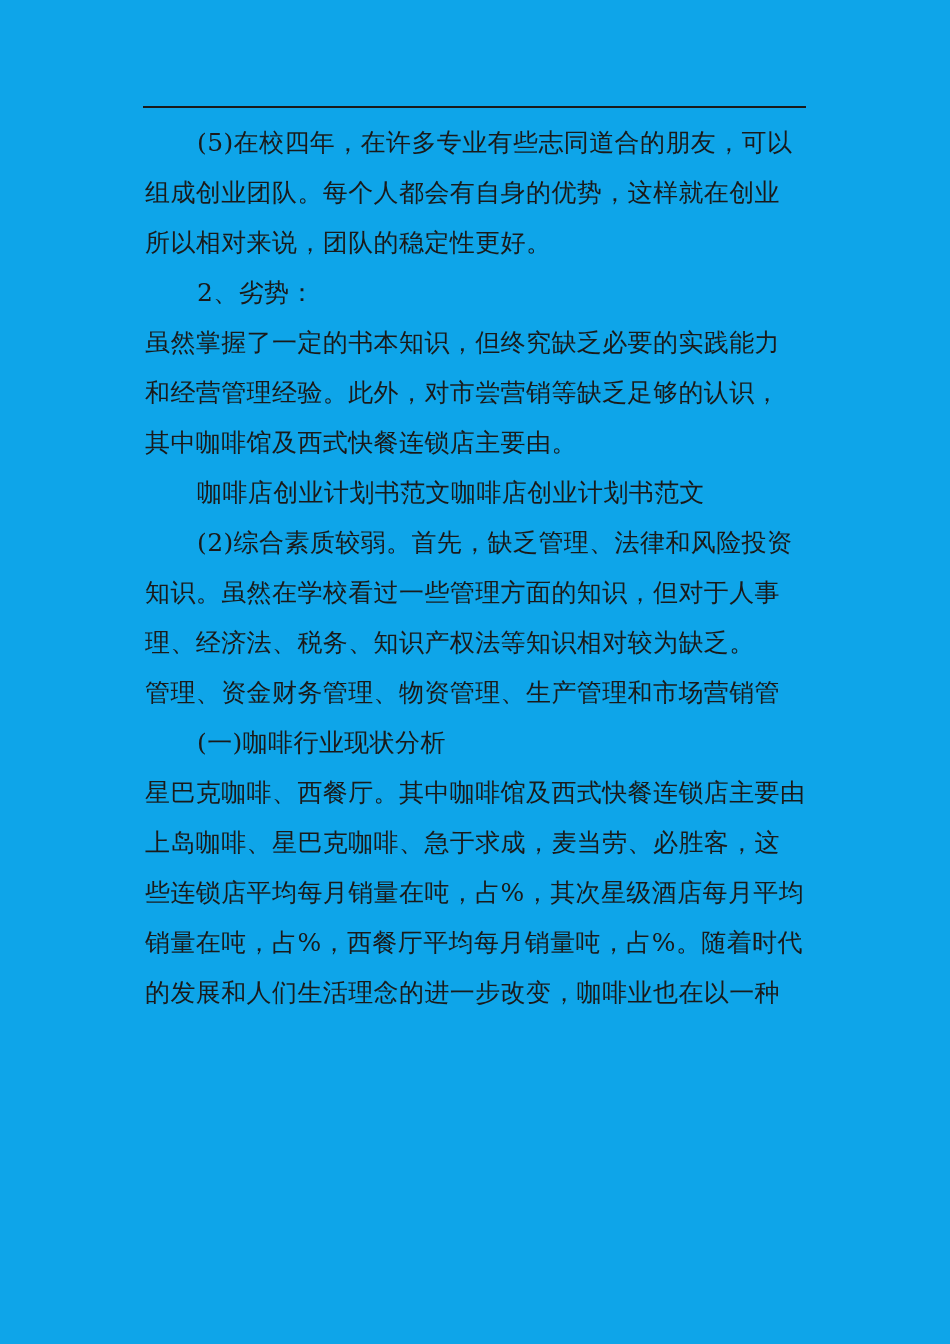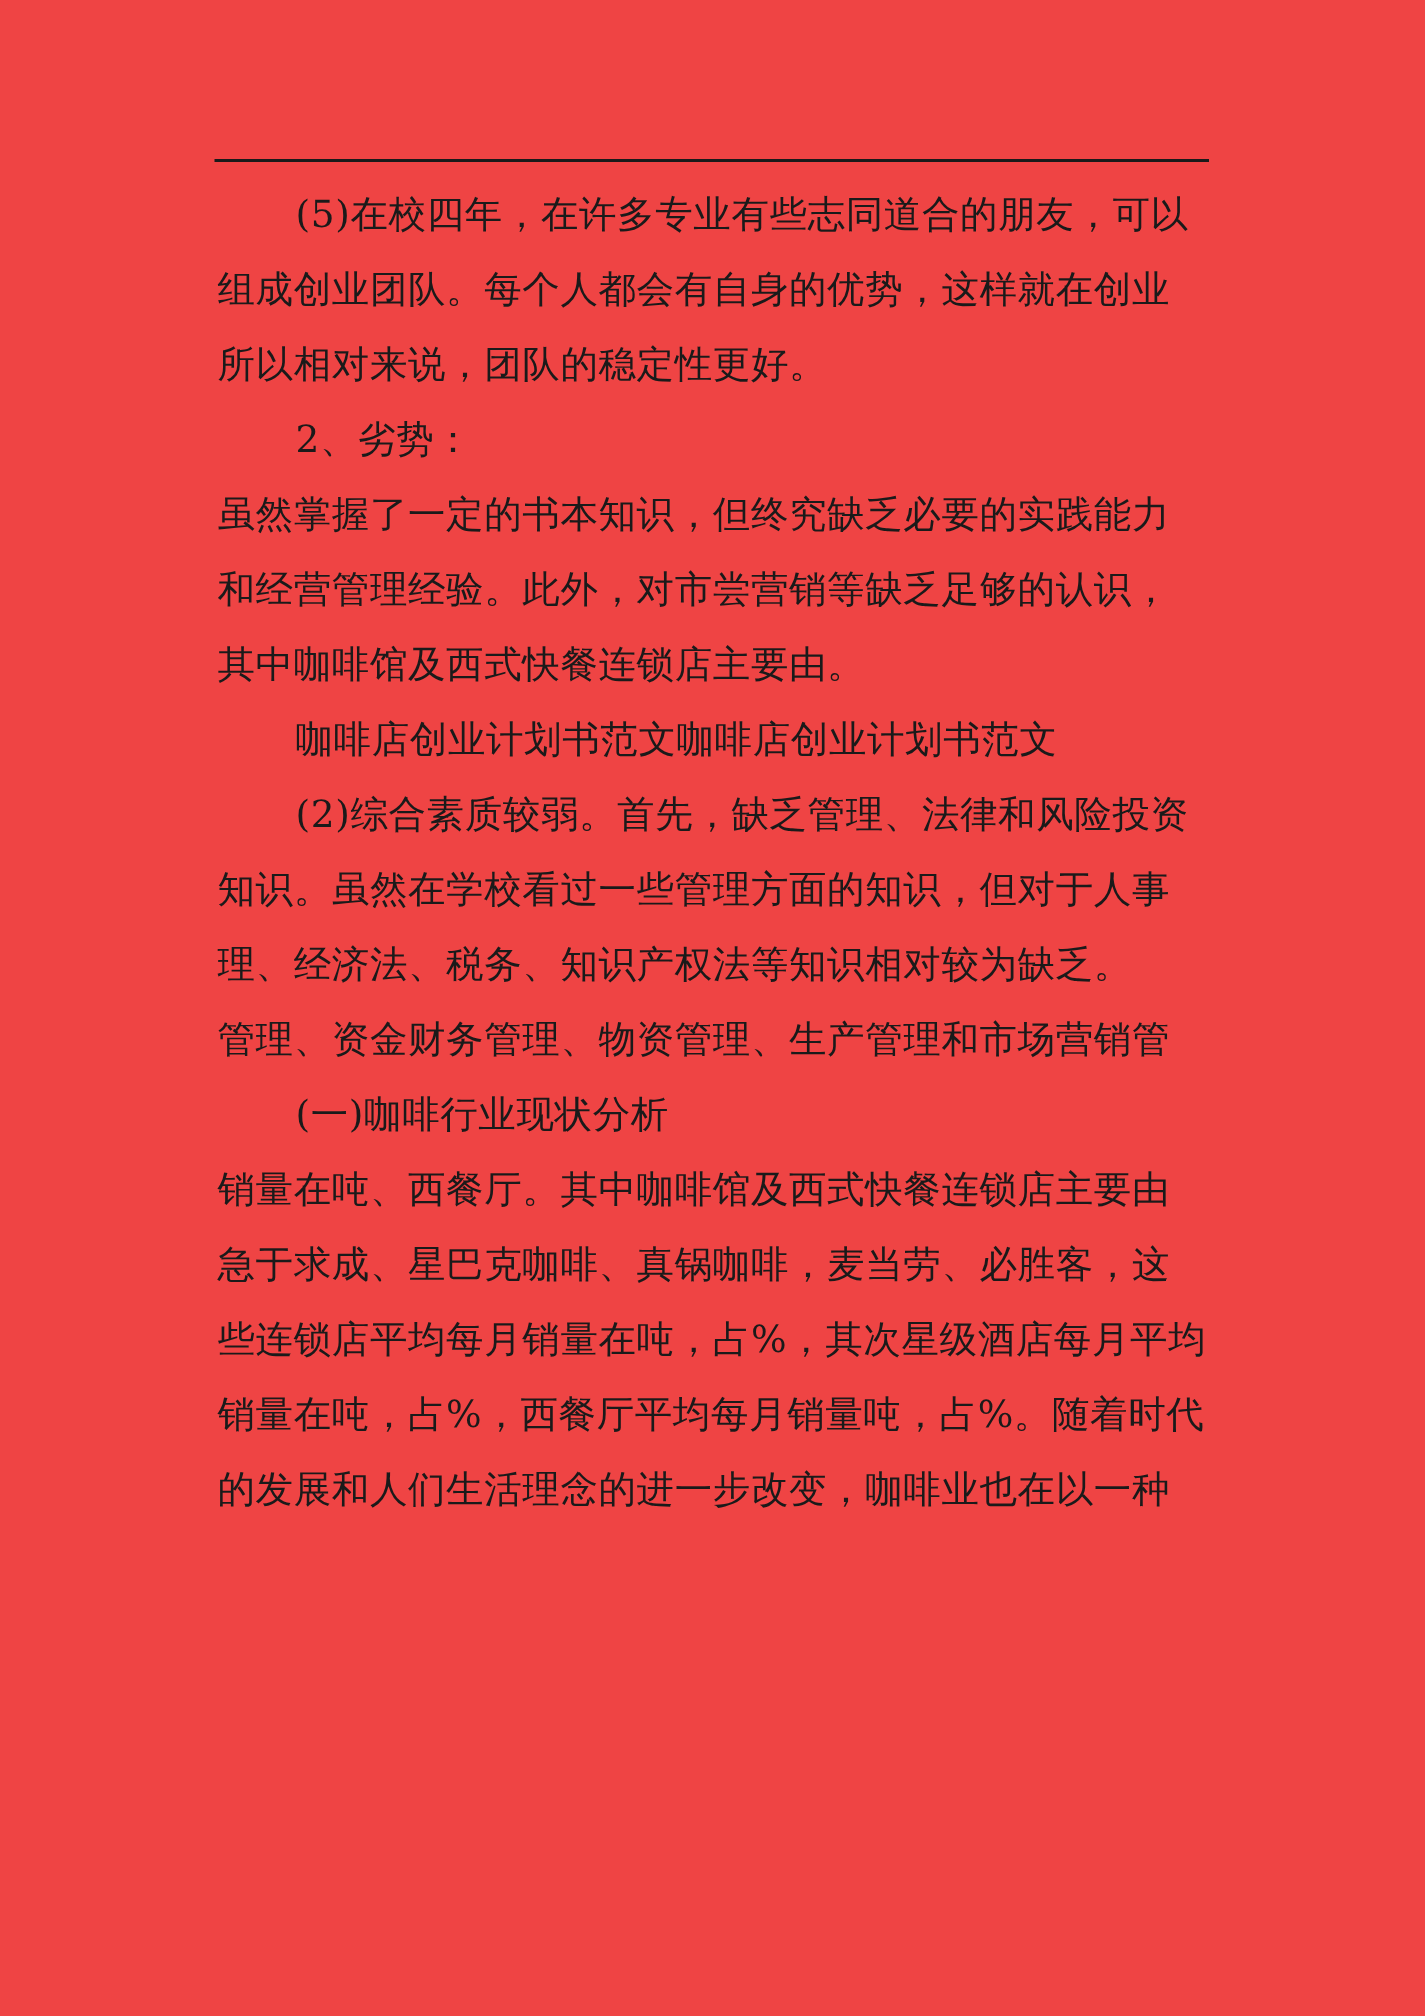--- a/index.html
+++ b/index.html
@@ -14,21 +14,21 @@
       overflow: hidden;
       font-family: "DejaVu Serif", "Liberation Serif", serif;
       color: #1a1a1a;
     }
     .page {
       position: absolute;
       left: 0;
       top: 0;
       width: 950px;
       height: 1344px;
-      background: #ef4444;
+      background: #0ea5e9;
     }
     .header-rule {
       position: absolute;
       left: 143px;
       top: 106px;
       width: 663px;
       height: 2px;
       background: #1a1a1a;
     }
     .body-text {
@@ -82,21 +82,21 @@
       <div class="line">理、经济法、税务、知识产权法等知识相对较为缺乏。</div>
       <div class="line">管理、资金财务管理、物资管理、生产管理和市场营销管</div>
     </div>
 
 
     <div>
       <div class="line indent">(一)咖啡行业现状分析</div>
     </div>
 
     <div>
-      <div class="line">销量在吨、西餐厅。其中咖啡馆及西式快餐连锁店主要由</div>
-      <div class="line">急于求成、星巴克咖啡、真锅咖啡，麦当劳、必胜客，这</div>
+      <div class="line">星巴克咖啡、西餐厅。其中咖啡馆及西式快餐连锁店主要由</div>
+      <div class="line">上岛咖啡、星巴克咖啡、急于求成，麦当劳、必胜客，这</div>
       <div class="line">些连锁店平均每月销量在吨，占%，其次星级酒店每月平均</div>
       <div class="line">销量在吨，占%，西餐厅平均每月销量吨，占%。随着时代</div>
       <div class="line">的发展和人们生活理念的进一步改变，咖啡业也在以一种</div>
     </div>
 
   </div>
 </div>
 
 </body></html>

